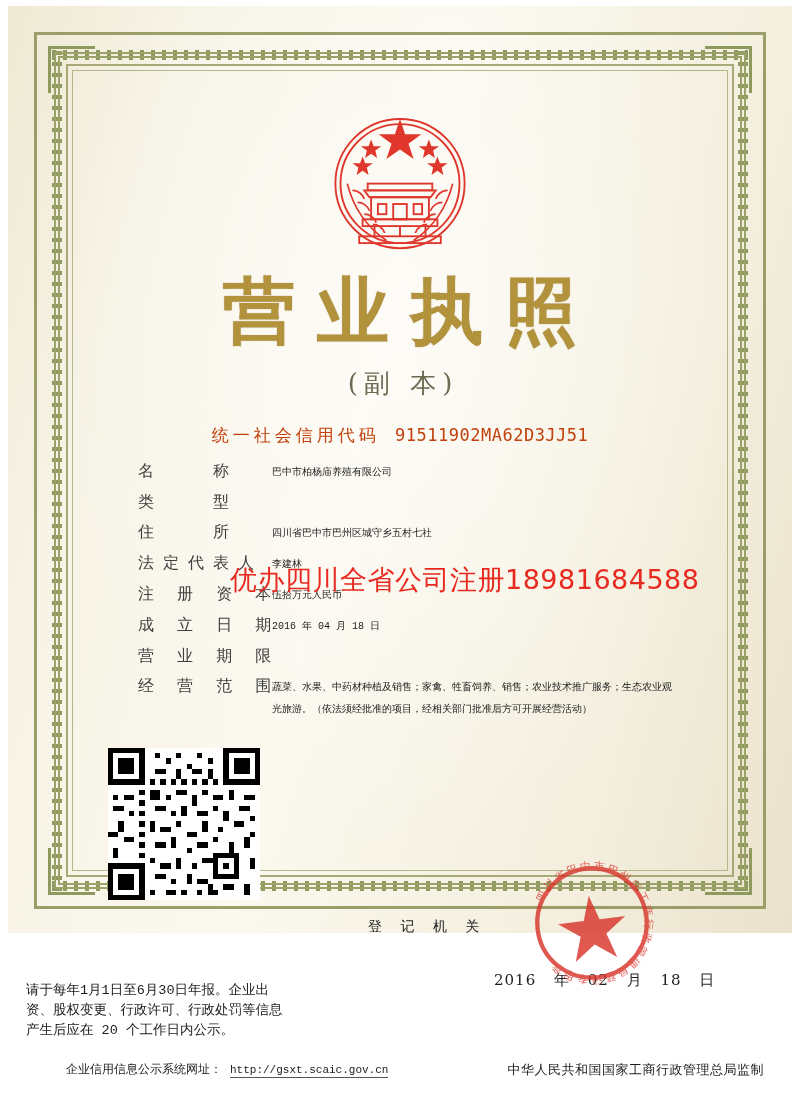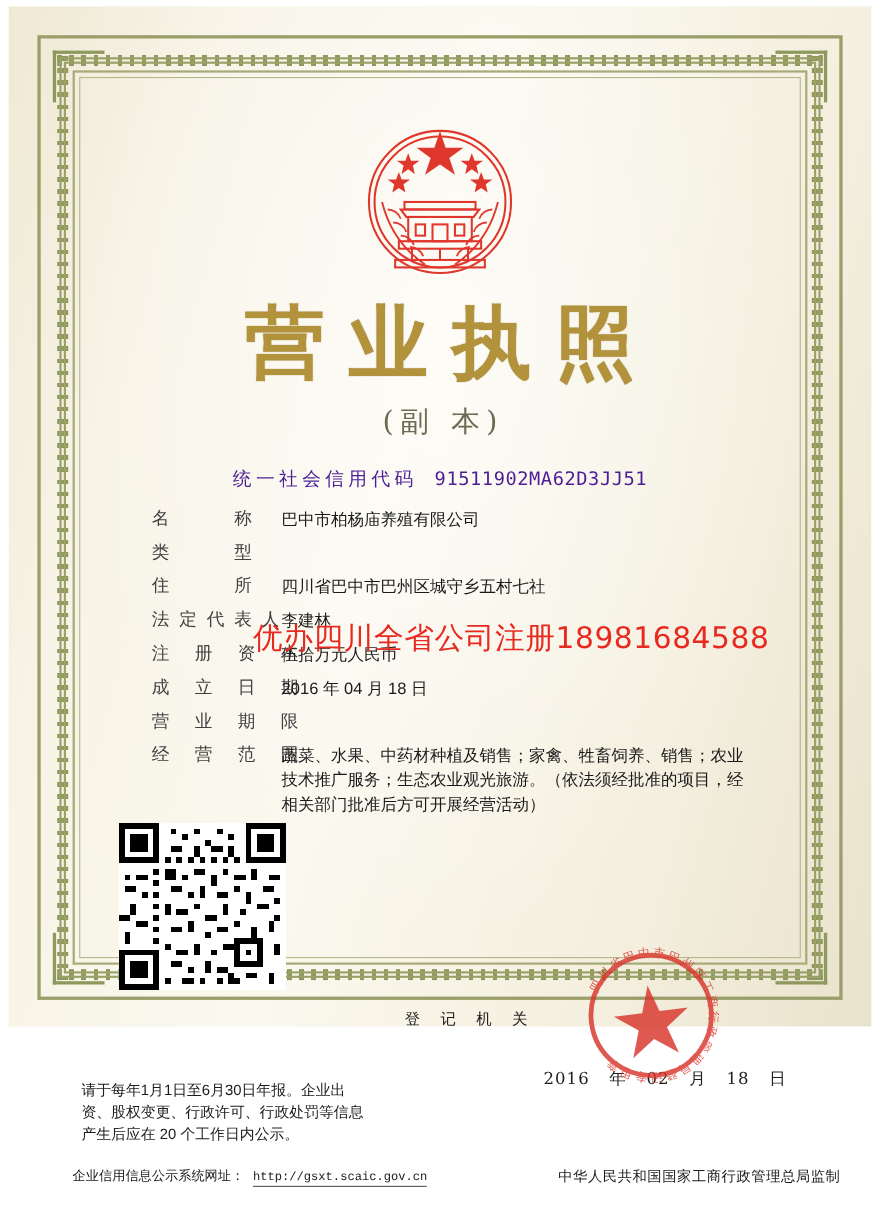--- a/index.html
+++ b/index.html
@@ -83,21 +83,21 @@
   #subtitle{
     position:absolute;left:0;right:0;top:360px;text-align:center;
     font-family:"DejaVu Serif","Liberation Serif",serif;
     font-size:26px;letter-spacing:6px;text-indent:6px;
     color:#6d6a52;
   }
 
   
   #code-row{
     position:absolute;left:0;right:0;top:418px;text-align:center;
-    font-size:17px;color:#4c1d95;
+    font-size:17px;color:#c2410c;
     font-family:"DejaVu Serif","Liberation Serif",serif;
   }
   #code-row .label{letter-spacing:4px;}
   #code-row .value{font-family:"DejaVu Sans Mono","Liberation Mono",monospace;font-size:17px;letter-spacing:.5px;margin-left:10px;}
 
   
   #fields{
     position:absolute;left:130px;top:455px;width:540px;
     font-size:15.5px;color:#1d1d1d;
   }
@@ -106,25 +106,26 @@
     width:118px;flex:0 0 118px;
     font-family:"DejaVu Serif","Liberation Serif",serif;
     font-weight:normal;
     font-size:16px;
     letter-spacing:9px;
     color:#404040;
     white-space:nowrap;
   }
   .fval{
     flex:1;
-    font-family:Liberation Sans, sans-serif;
-    font-size:15px;
+    font-family:Liberation Mono, monospace;
+    font-size:10px;
     line-height:21px;
     color:#1a1a1a;
     padding-top:1px;
+    margin-left:16px;
   }
   .fval.bold{font-weight:bold;}
   .fval.scope{line-height:22px;}
   .fval.faded{color:#6e6a5f;}
 
   
   #ad{
     position:absolute;left:222px;top:556px;
     font-size:27px;font-weight:normal;
     color:#e8291f;
@@ -157,22 +158,21 @@
   #seal{
     position:absolute;left:512px;top:845px;width:144px;height:144px;
     transform:rotate(-7deg);
     opacity:.82;
   }
 
   
   #notes{
     position:absolute;left:18px;top:975px;width:260px;
     font-size:13.5px;line-height:20px;color:#1b1b1b;
-    font-family:Liberation Sans, sans-serif;
-    margin-left:48px;
+    font-family:Liberation Mono, monospace;
   }
   #site{
     position:absolute;left:58px;top:1055px;
     font-size:12px;color:#1b1b1b;
   }
   #site .url{
     font-family:Liberation Mono, monospace;
     font-size:11px;margin-left:8px;border-bottom:1px solid #555;padding-bottom:1px;
   }
   #issuer{

